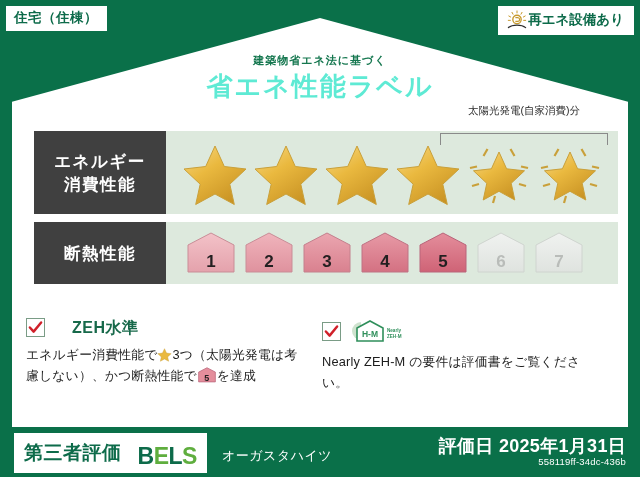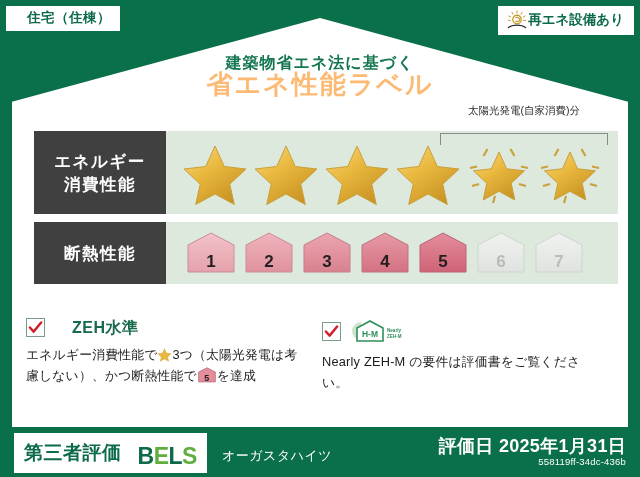--- a/index.html
+++ b/index.html
@@ -25,21 +25,21 @@
     clip-path: polygon(0% 20.5%, 50% 0%, 100% 20.5%, 100% 100%, 0% 100%);
   }
 
   
   .tag-type {
     position: absolute; left: 6px; top: 6px;
     background: #ffffff;
     color: #0d6b4a;
     font-size: 13.5px; font-weight: bold;
     letter-spacing: .5px;
-    padding: 5px 9px 6px 21px;
+    padding: 5px 9px 6px 8px;
     line-height: 1;
     z-index: 5;
   }
   .tag-renew {
     position: absolute; right: 6px; top: 6px;
     background: #ffffff;
     color: #0d6b4a;
     font-size: 13.5px; font-weight: bold;
     padding: 4px 10px 5px 8px;
     line-height: 1;
@@ -47,26 +47,26 @@
     z-index: 5;
   }
   .sun-ico { width: 22px; height: 20px; display:block; flex:none; }
 
   
   .title-wrap {
     position: absolute; left: 0; right: 0; top: 55px;
     text-align: center; z-index: 4;
   }
   .title-sub {
-    color: #15774f; font-size: 16px; font-weight: bold;
+    color: #15774f; font-size: 11px; font-weight: bold;
     letter-spacing: 1px; line-height: 1;
   }
   .title-main {
-    color: #fdba74; font-size: 26px; font-weight: bold;
-    letter-spacing: 2px; line-height: 1;
+    color: #5eead4; font-size: 26px; font-weight: bold;
+    letter-spacing: 2px; margin-top: 7px; line-height: 1;
   }
 
   
   .rows {
     position: absolute; left: 34px; right: 22px; top: 131px;
     z-index: 4;
   }
   .metric-row {
     display: flex; align-items: stretch;
     height: 83px; margin-bottom: 8px;

